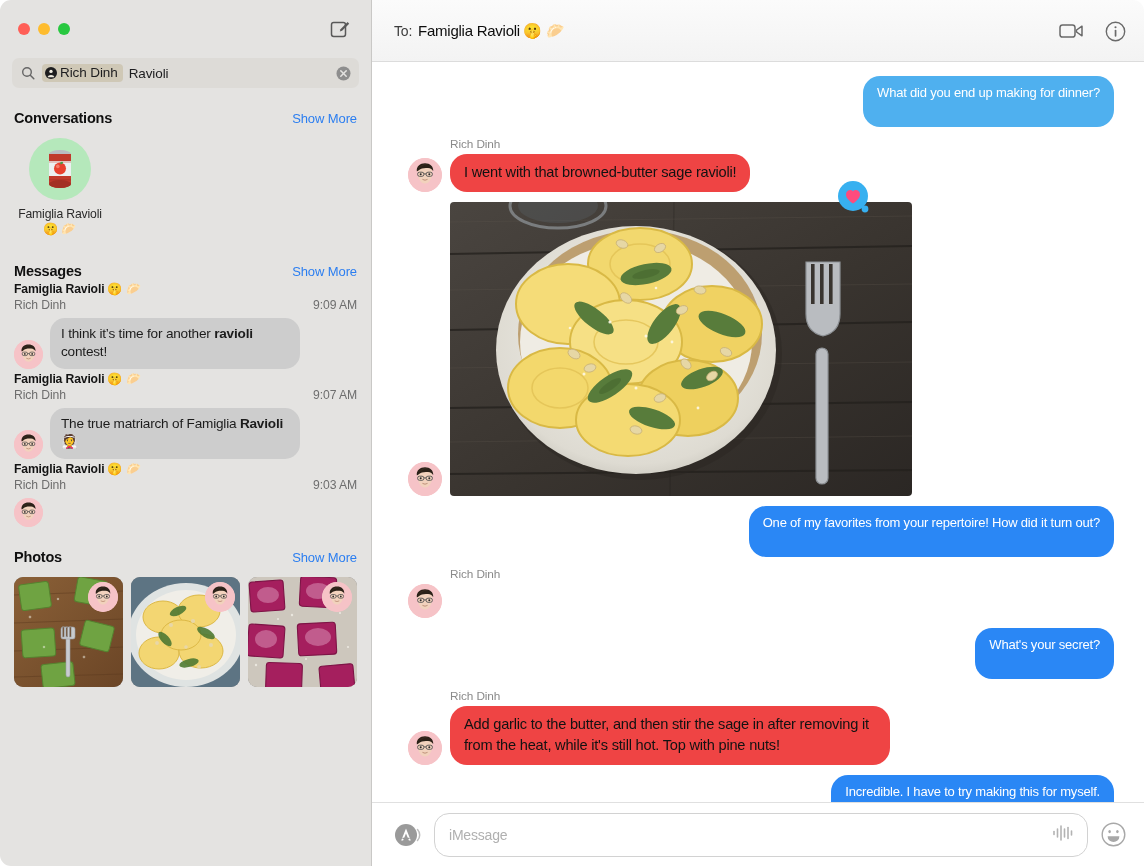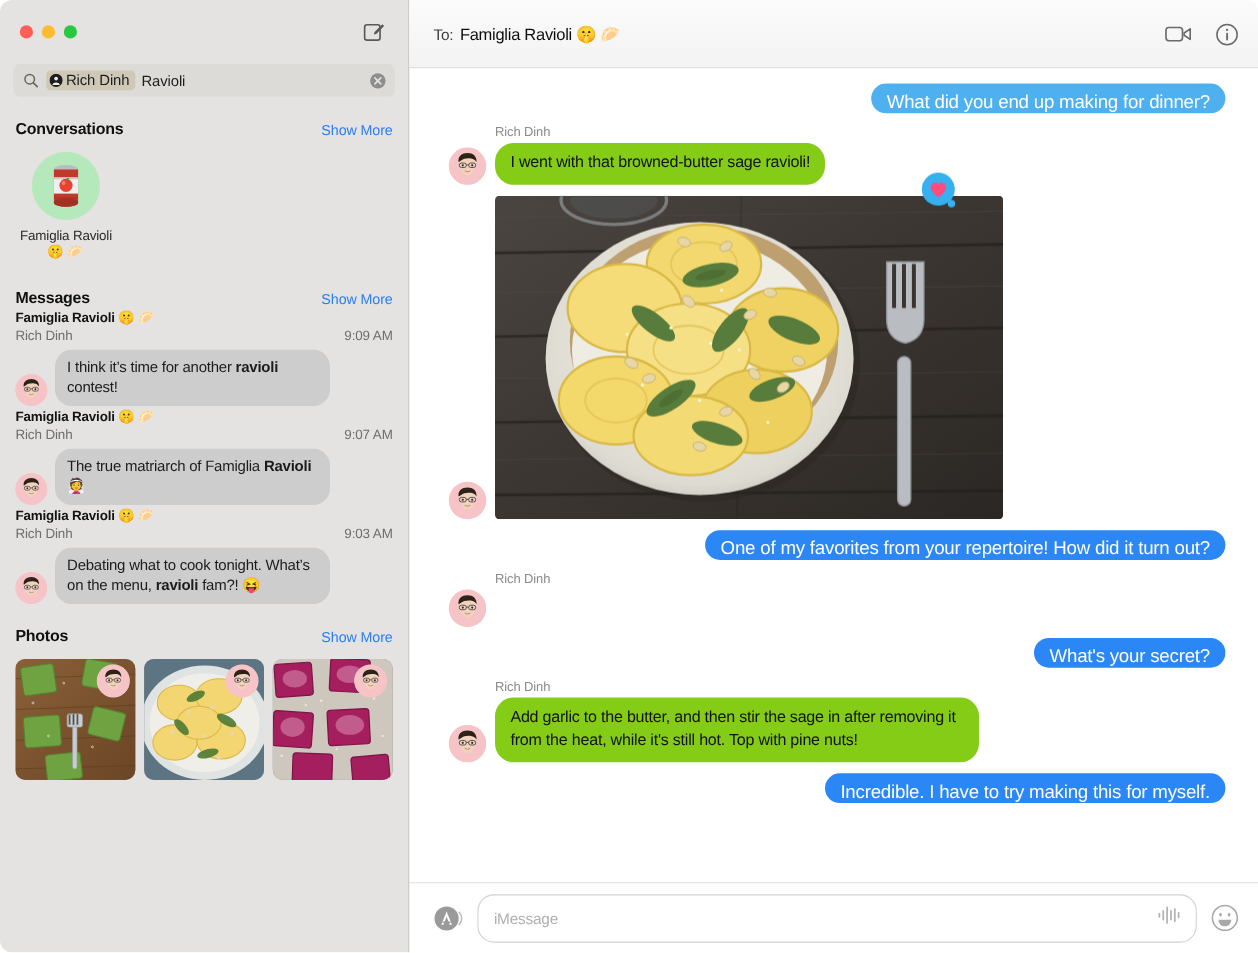--- a/index.html
+++ b/index.html
@@ -181,22 +181,22 @@
     padding: 14px 26px 6px 18px;
     position: relative;
   }
   .row { display: flex; margin-bottom: 10px; }
   .row.out { justify-content: flex-end; }
   .row.in { justify-content: flex-start; flex-direction: column; }
 
   .bubble-out {
     background: #2a87f5; color: #fff;
     border-radius: 17px;
-    padding: 7px 14px 0 14px;
-    font-size: 17px; line-height: 20px;
+    padding: 7px 14px 24px 14px;
+    font-size: 13px; line-height: 20px;
     letter-spacing: -0.2px;
     max-width: 480px;
     position: relative;
     margin-right: 4px;
   }
   .bubble-out.light { background: #4fb0ef; }
   .bubble-out::after {
     content:""; position:absolute; right:-5px; bottom:0;
     width:14px; height:16px; background: inherit;
     border-bottom-left-radius: 14px;
@@ -207,21 +207,21 @@
     letter-spacing: -0.1px;
     margin: 0 0 3px 60px;
   }
   .in-line { display: flex; align-items: flex-end; gap: 8px; }
   .chat-av {
     width: 34px; height: 34px; border-radius: 50%;
     background: #f6c3c7; overflow: hidden; flex: 0 0 34px;
     margin-left: 18px;
   }
   .bubble-in {
-    background: #84cc16; color: #121212;
+    background: #ef4444; color: #121212;
     border-radius: 17px;
     padding: 8px 14px 9px 14px;
     font-size: 14.6px; line-height: 21px;
     letter-spacing: -0.2px;
     max-width: 440px;
     position: relative;
   }
   .bubble-in::after {
     content:""; position:absolute; left:-5px; bottom:0;
     width:14px; height:16px; background:#e6e6e6;
@@ -403,21 +403,20 @@
     <path d="M17 8 C11.5 8 9.5 11.5 9.8 15.5 C10.1 20.5 12.8 25.5 17 25.5 C21.2 25.5 23.9 20.5 24.2 15.5 C24.5 11.5 22.5 8 17 8 Z" fill="#f2d2bd"></path>
     <path d="M8.8 13.2 C8.3 8.2 12 5.2 17 5.2 C22 5.2 25.6 8.2 25.2 13.3 C24.3 11.4 22.6 10.3 20 10.0 C16.5 9.6 13.0 10.2 10.8 12.2 C10.0 12.9 9.3 13.3 8.8 13.2 Z" fill="#2b2118"></path>
     <path d="M11 10.5 C12.5 7.0 17 5.0 20.5 6.6 C17.5 6.2 13.8 7.6 11 10.5 Z" fill="#3a2c20"></path>
     <rect x="9.6" y="14.2" width="6.3" height="4.1" rx="1.9" fill="none" stroke="#4a4a4a" stroke-width="0.85"></rect>
     <rect x="18.1" y="14.2" width="6.3" height="4.1" rx="1.9" fill="none" stroke="#4a4a4a" stroke-width="0.85"></rect>
     <line x1="15.9" y1="15.9" x2="18.1" y2="15.9" stroke="#4a4a4a" stroke-width="0.85"></line>
     <circle cx="12.7" cy="16.3" r="1.0" fill="#2a2a2a"></circle>
     <circle cx="21.3" cy="16.3" r="1.0" fill="#2a2a2a"></circle>
     <path d="M14.8 21.6 q2.2 1.4 4.4 0" stroke="#b98c73" stroke-width="0.9" fill="none" stroke-linecap="round"></path>
   </svg></span>
-       <span class="mini-bubble">Debating what to cook tonight. What’s on the menu, <b>ravioli</b> fam?! 😝</span>
      </div>
           </div>
         </div>
     </div>
 
     <div style="margin-top:20px;">
       <div class="sec-head">
         <span class="sec-title">Photos</span>
         <span class="show-more">Show More</span>
       </div>

